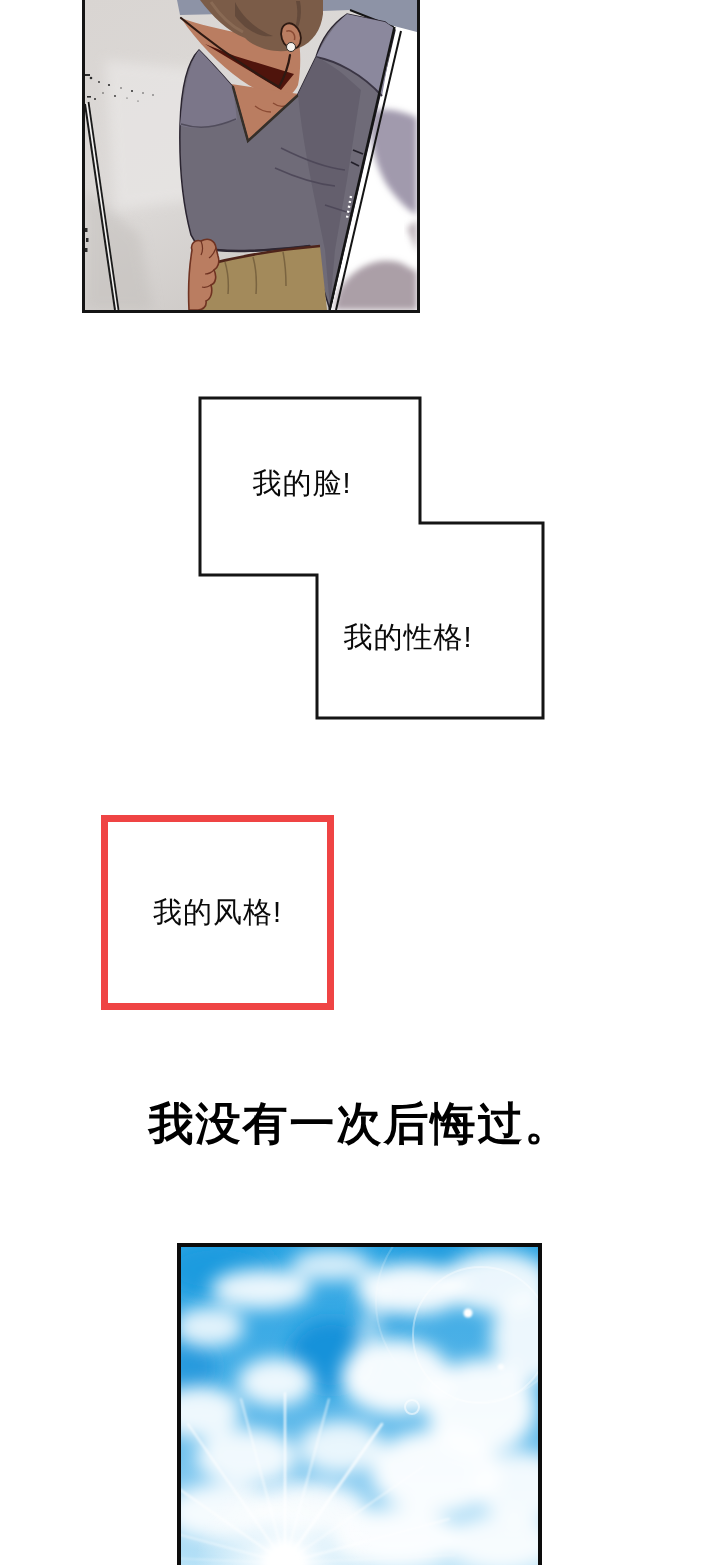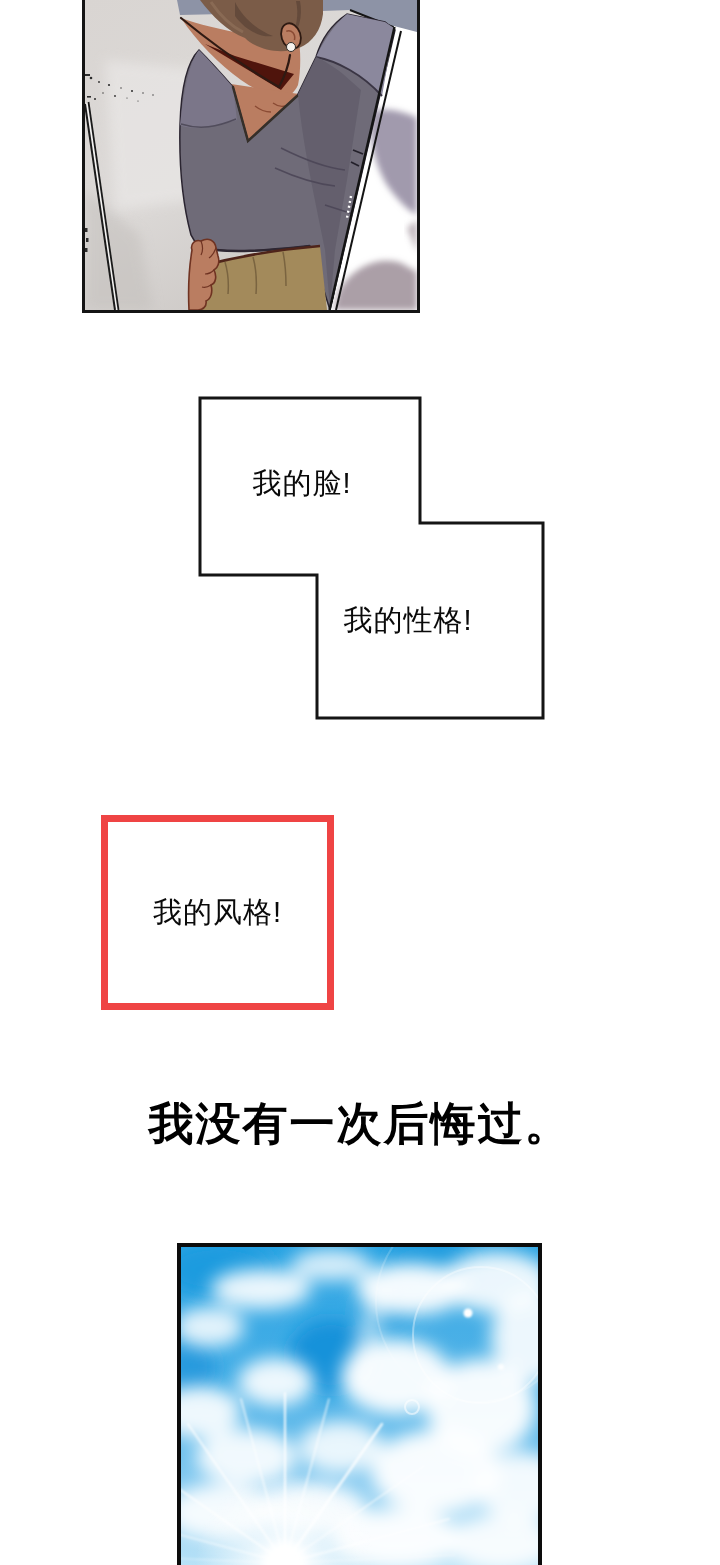--- a/index.html
+++ b/index.html
@@ -10,21 +10,21 @@
   .photo-panel{position:absolute;left:82px;top:0;width:332px;height:310px;
                border:3px solid #141414;border-top:none;background:#d7d3d0;overflow:hidden;}
   .photo-panel svg{display:block;}
 
   
   .caption-union{position:absolute;left:198px;top:396px;width:348px;height:325px;}
 
   .caption-text{position:absolute;color:#0a0a0a;font-size:29px;font-weight:500;
                 letter-spacing:1px;text-align:center;line-height:1.15;white-space:nowrap;}
   .cap-face{left:200px;top:467px;width:204px;}
-  .cap-personality{left:317px;top:604px;width:182px;}
+  .cap-personality{left:317px;top:621px;width:182px;}
 
   
   .caption-box3{position:absolute;left:101px;top:815px;width:233px;height:195px;
                 box-sizing:border-box;border:7px solid #ef4444;background:#ffffff;
                 display:flex;align-items:center;justify-content:center;}
   .caption-box3 .caption-text{position:static;}
 
   
   .narration{position:absolute;left:0;top:1094px;width:720px;padding-left:0;
              box-sizing:border-box;text-align:center;color:#000;

